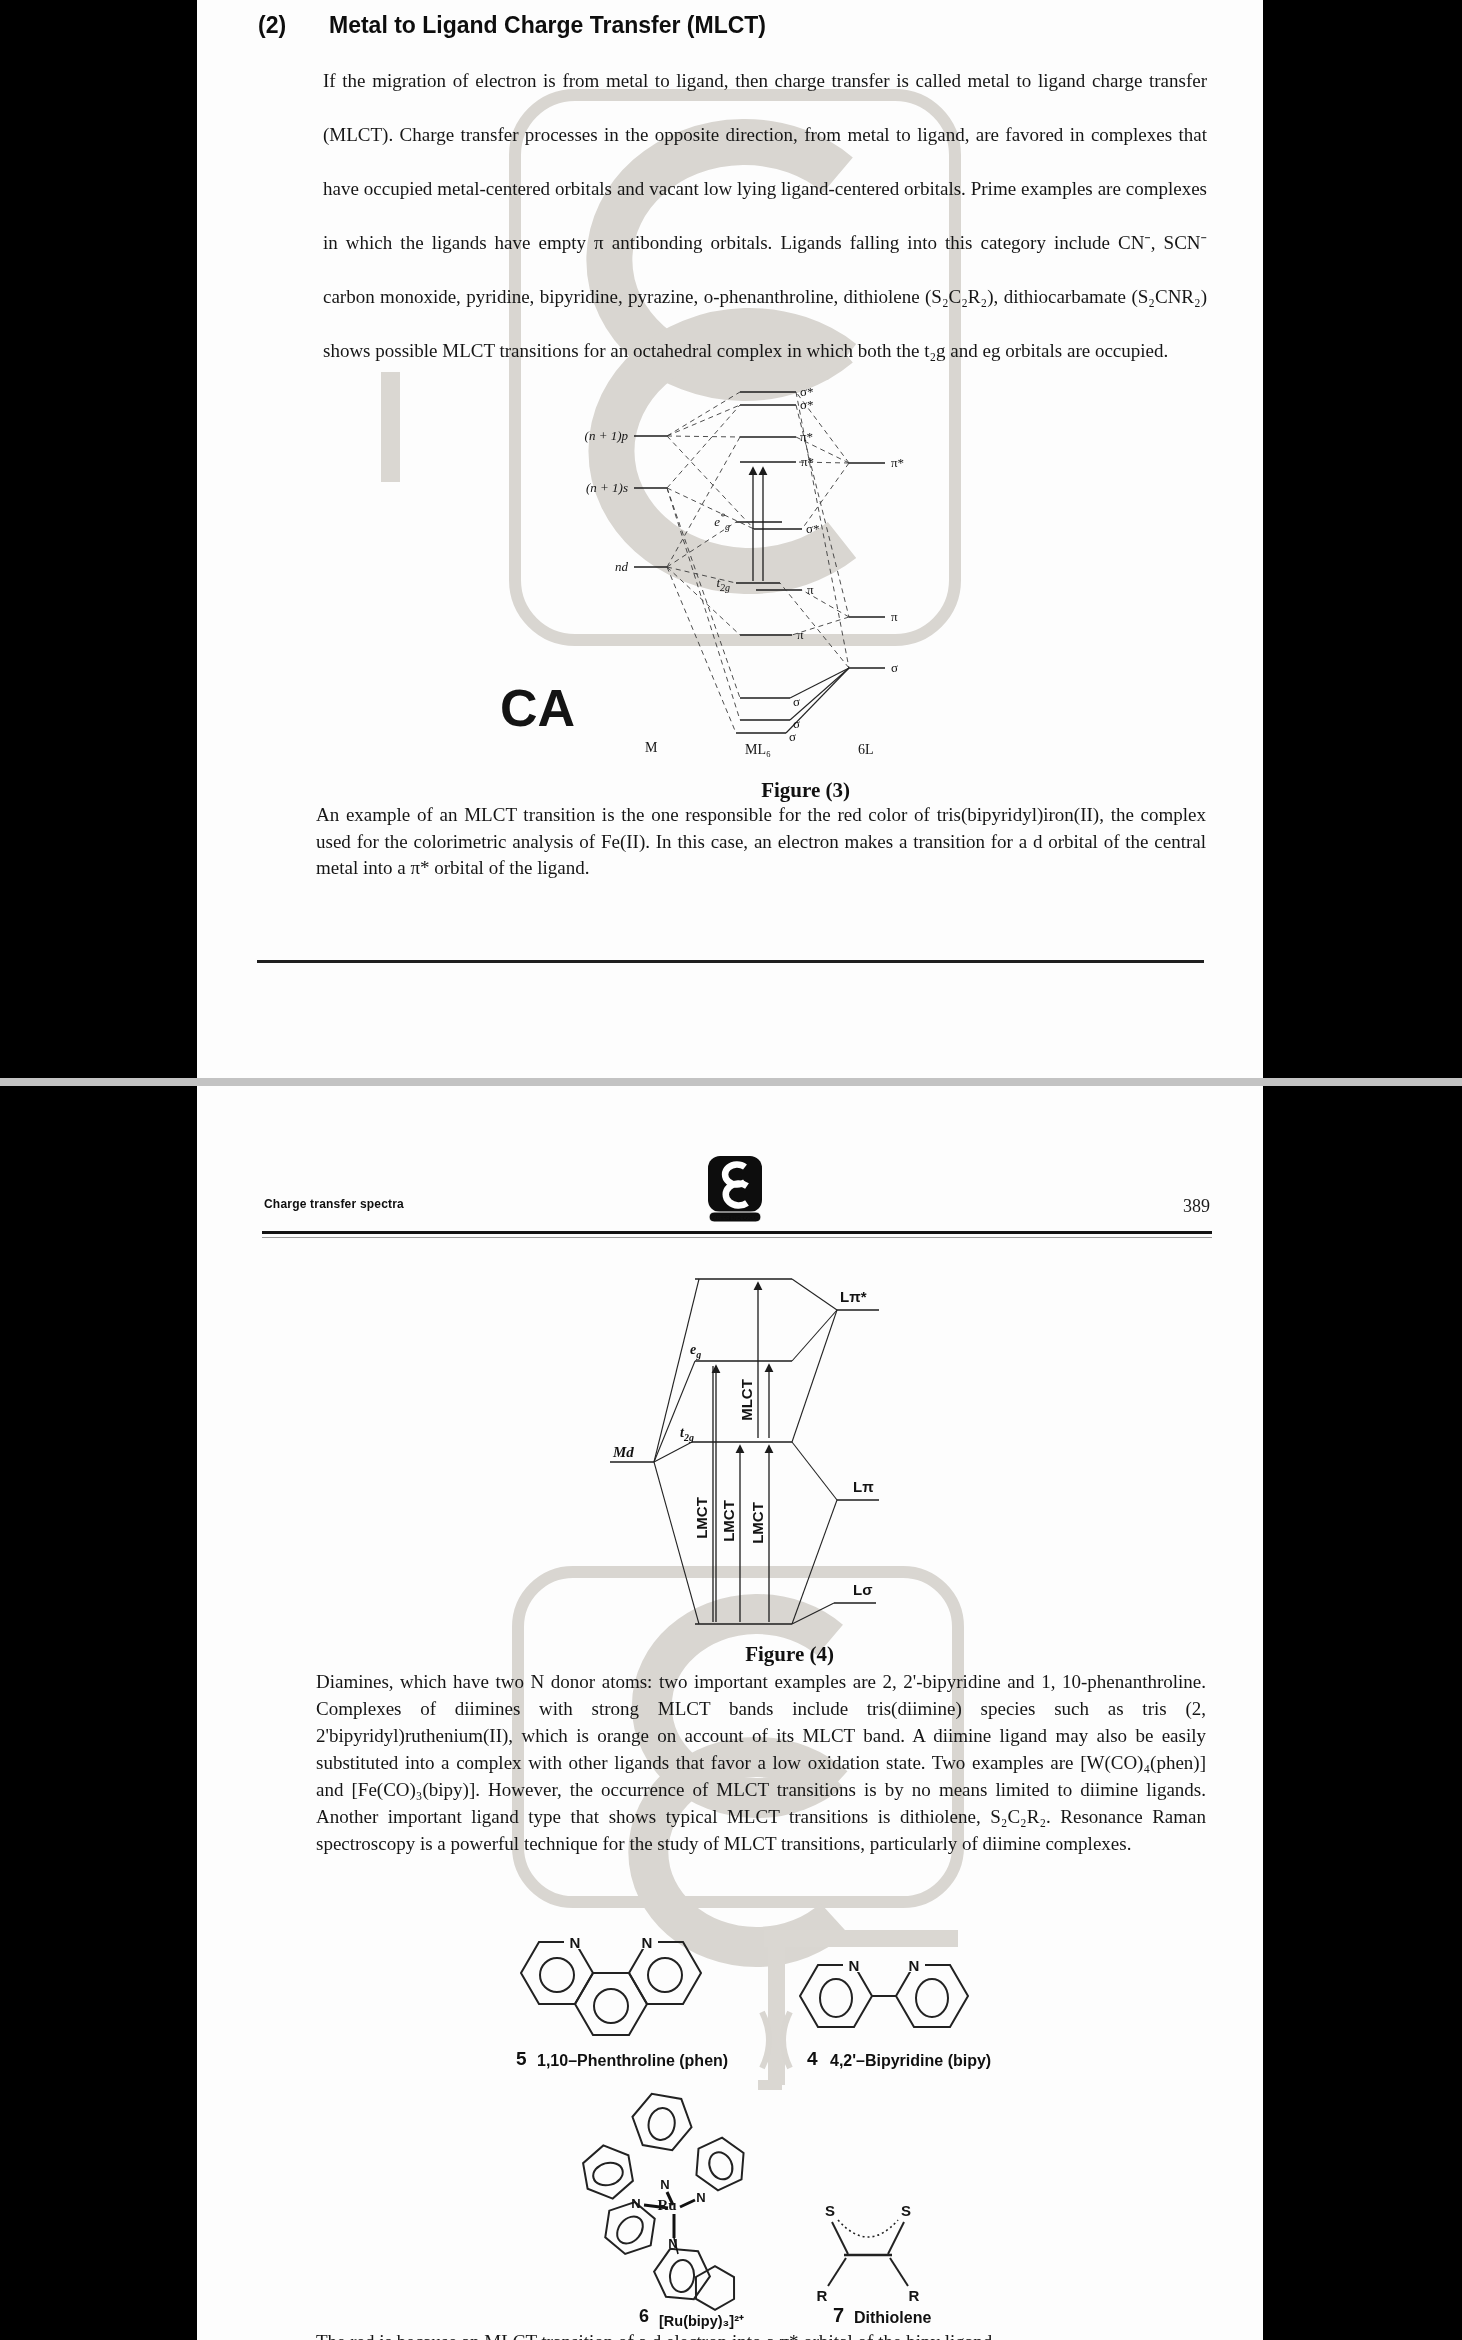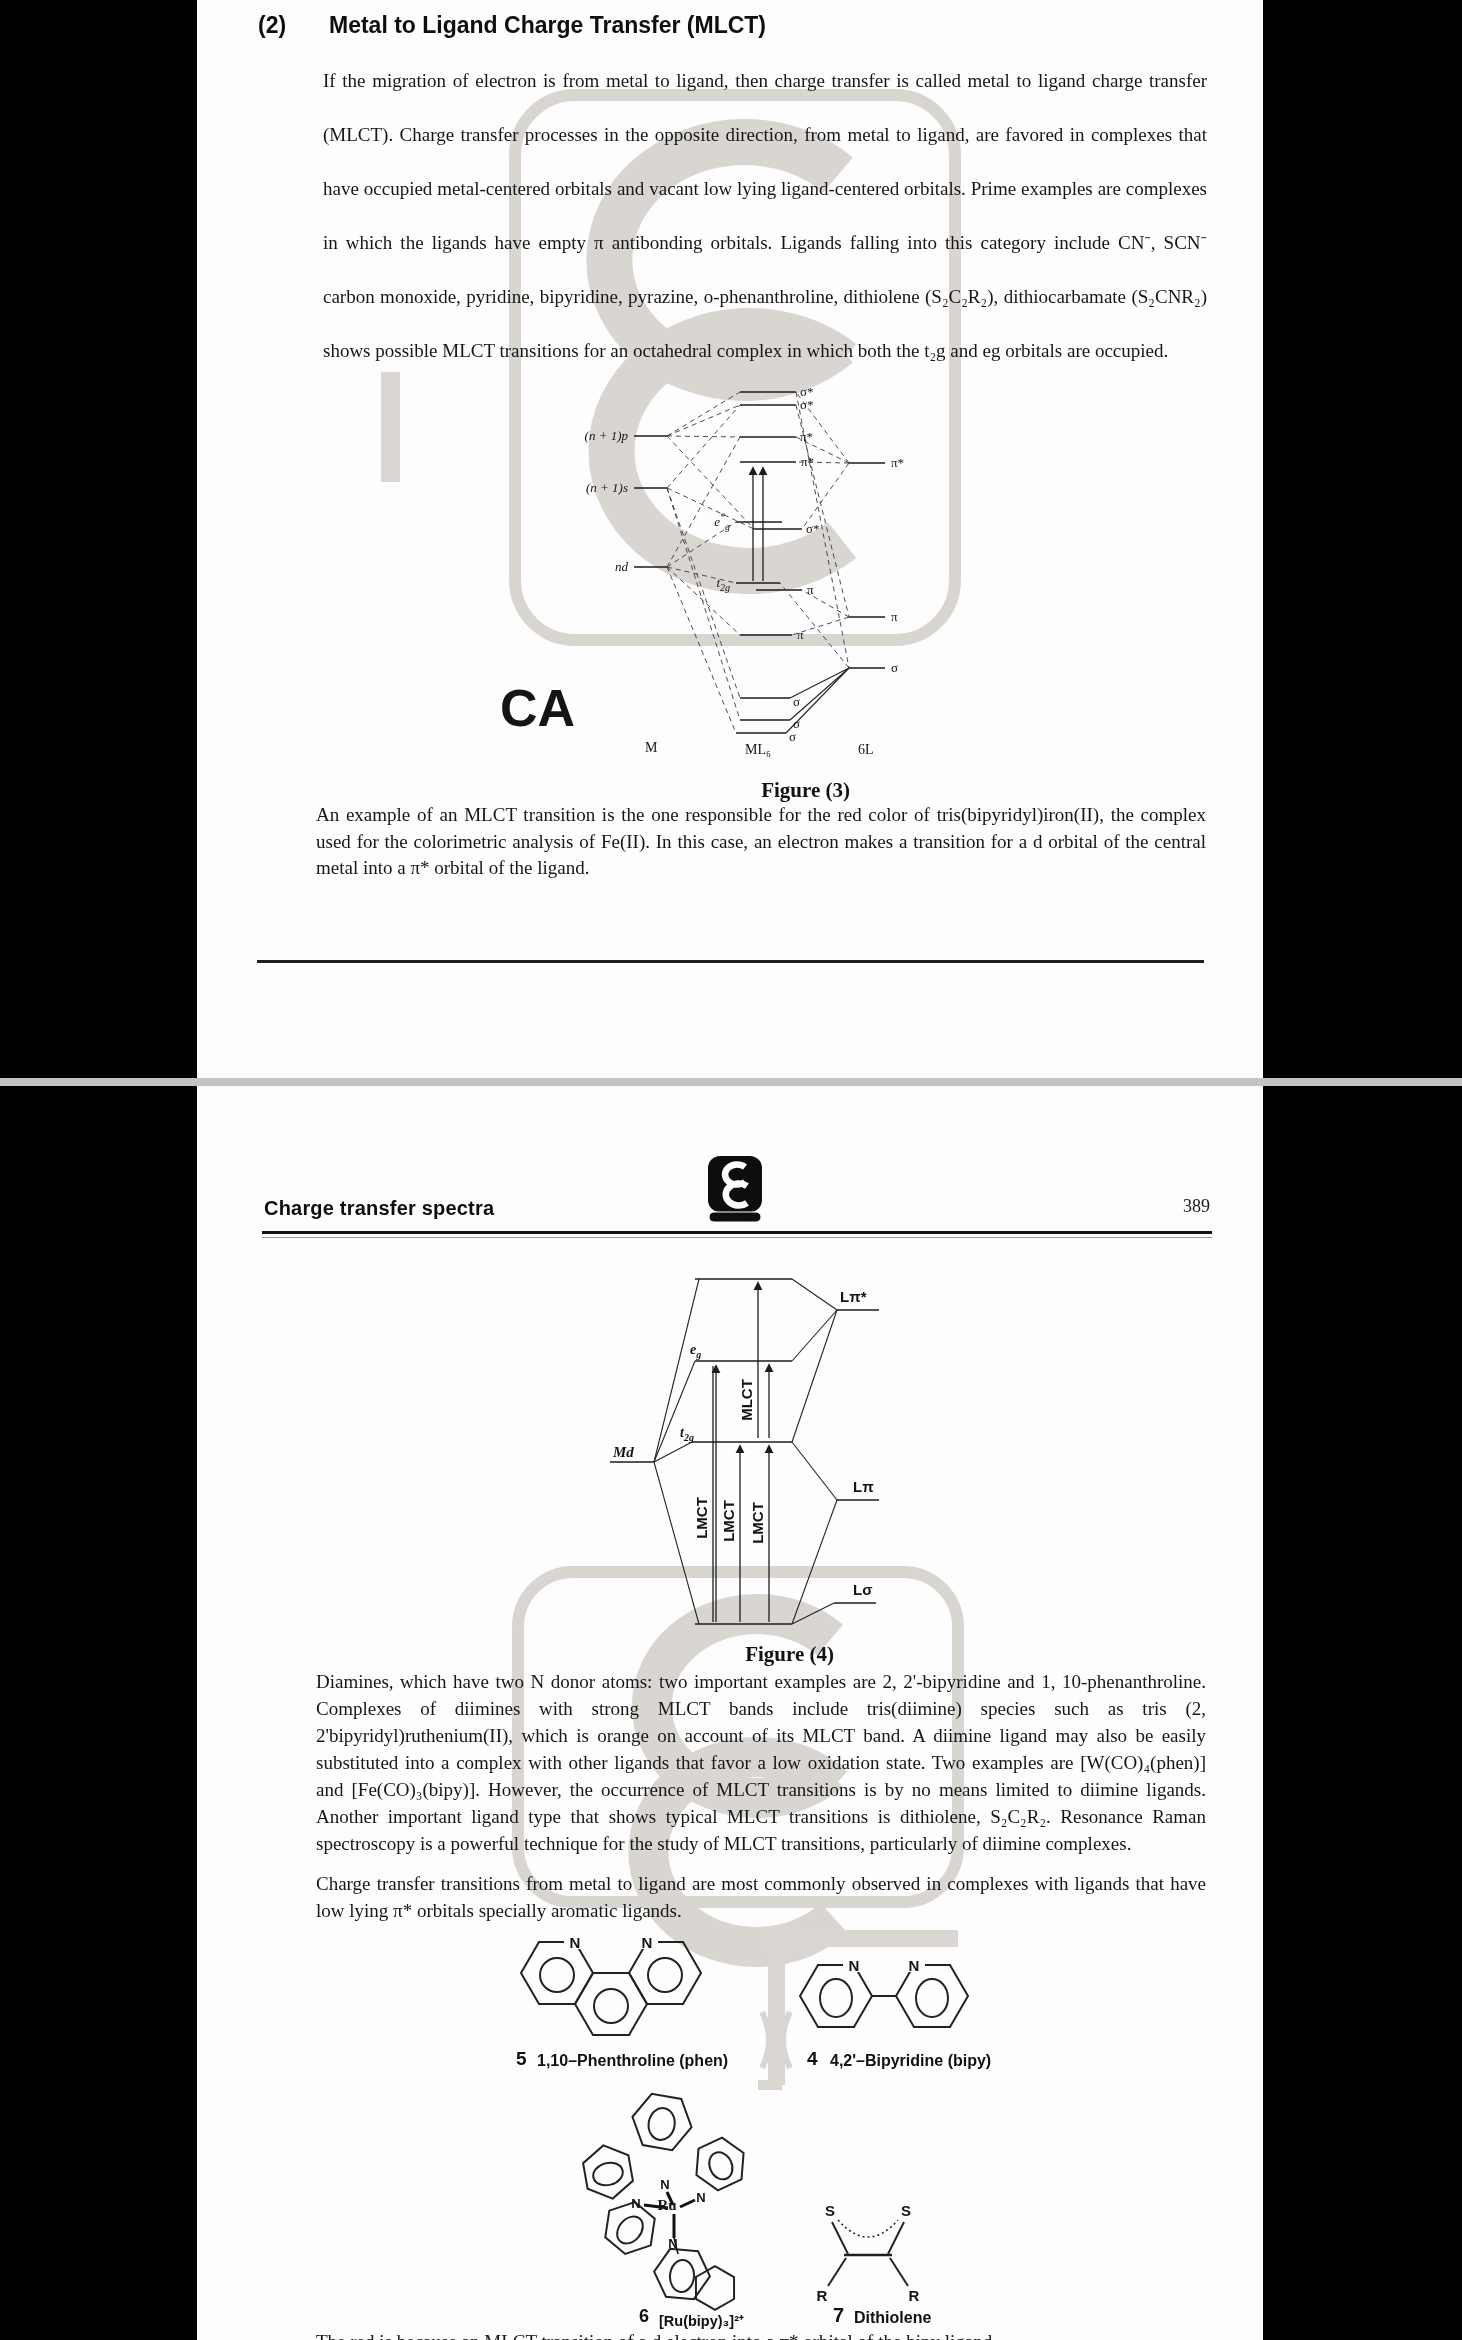--- a/index.html
+++ b/index.html
@@ -8,21 +8,21 @@
   .abs{position:absolute;}
   .page{left:197px;top:0;width:1066px;height:2340px;background:#fdfdfd;}
   .wm{z-index:1;pointer-events:none;}
   .content{z-index:2;}
   .para{text-align:justify;font-size:19px;color:#161616;}
   .p1{line-height:54px;}
   .p2{line-height:26.5px;}
   .p3{line-height:27px;}
   .heading{font-family:"Liberation Sans",sans-serif;font-weight:700;font-size:23px;color:#0e0e0e;}
   .figcap{font-weight:700;font-size:21px;text-align:right;color:#111;}
-  .hdr-left{font-family:"Liberation Sans",sans-serif;font-weight:700;font-size:20px;color:#0e0e0e;letter-spacing:.2px;}
+  .hdr-left{font-family:"Liberation Sans",sans-serif;font-weight:700;font-size:12px;color:#0e0e0e;letter-spacing:.2px;}
   .pageno{font-size:18px;color:#1a1a1a;}
   .structlbl{font-family:"Liberation Sans",sans-serif;font-weight:700;color:#101010;}
   .num{font-size:19px;}
   .name{font-size:16px;}
   .band{left:0;top:1078px;width:1462px;height:8px;background:#c3c3c3;z-index:3;}
   .rule1{left:257px;top:960px;width:947px;height:3px;background:#1f1f1f;}
   .rule2a{left:262px;top:1231px;width:950px;height:3px;background:#141414;}
   .rule2b{left:262px;top:1237px;width:950px;height:1px;background:#9a9a9a;}
   .clip{overflow:hidden;height:9px;}
   svg text{fill:#141414;}
@@ -214,21 +214,20 @@
     <text x="253" y="325" font-size="15" font-weight="700" font-family="Liberation Sans, sans-serif">Lσ</text>
     <text x="152" y="130" transform="rotate(-90 152 130)" text-anchor="middle" font-size="15" font-weight="700" font-family="Liberation Sans, sans-serif">MLCT</text>
     <text x="107" y="248" transform="rotate(-90 107 248)" text-anchor="middle" font-size="15" font-weight="700" font-family="Liberation Sans, sans-serif">LMCT</text>
     <text x="134" y="251" transform="rotate(-90 134 251)" text-anchor="middle" font-size="15" font-weight="700" font-family="Liberation Sans, sans-serif">LMCT</text>
     <text x="163" y="253" transform="rotate(-90 163 253)" text-anchor="middle" font-size="15" font-weight="700" font-family="Liberation Sans, sans-serif">LMCT</text>
   </svg>
 
   <div class="abs content figcap" style="left:664px;top:1642px;width:170px">Figure (4)</div>
 
   <div class="abs content para p3" style="left:316px;top:1668px;width:890px">Diamines, which have two N donor atoms: two important examples are 2, 2'-bipyridine and 1, 10-phenanthroline. Complexes of diimines with strong MLCT bands include tris(diimine) species such as tris (2, 2'bipyridyl)ruthenium(II), which is orange on account of its MLCT band. A diimine ligand may also be easily substituted into a complex with other ligands that favor a low oxidation state. Two examples are [W(CO)₄(phen)] and [Fe(CO)₃(bipy)]. However, the occurrence of MLCT transitions is by no means limited to diimine ligands. Another important ligand type that shows typical MLCT transitions is dithiolene, S₂C₂R₂. Resonance Raman spectroscopy is a powerful technique for the study of MLCT transitions, particularly of diimine complexes.</div>
-  <div class="abs content para p3" style="left:316px;top:1870px;width:890px">Charge transfer transitions from metal to ligand are most commonly observed in complexes with ligands that have low lying π* orbitals specially aromatic ligands.</div>
 
   <svg class="abs content" style="left:500px;top:1925px" width="520" height="160" viewBox="0 0 520 160">
 
     <polygon class="ring" points="93,48 75,79 39,79 21,48 39,17 75,17"></polygon>
     <polygon class="ring" points="201,48 183,79 147,79 129,48 147,17 183,17"></polygon>
     <polygon class="ring" points="147,79 129,110 93,110 75,79 93,48 129,48"></polygon>
     <circle class="ring" cx="57" cy="50" r="17" stroke-width="1.7"></circle>
     <circle class="ring" cx="165" cy="50" r="17" stroke-width="1.7"></circle>
     <circle class="ring" cx="111" cy="81" r="17" stroke-width="1.7"></circle>
     <rect x="64" y="8" width="22" height="16" fill="#fdfdfd"></rect>

